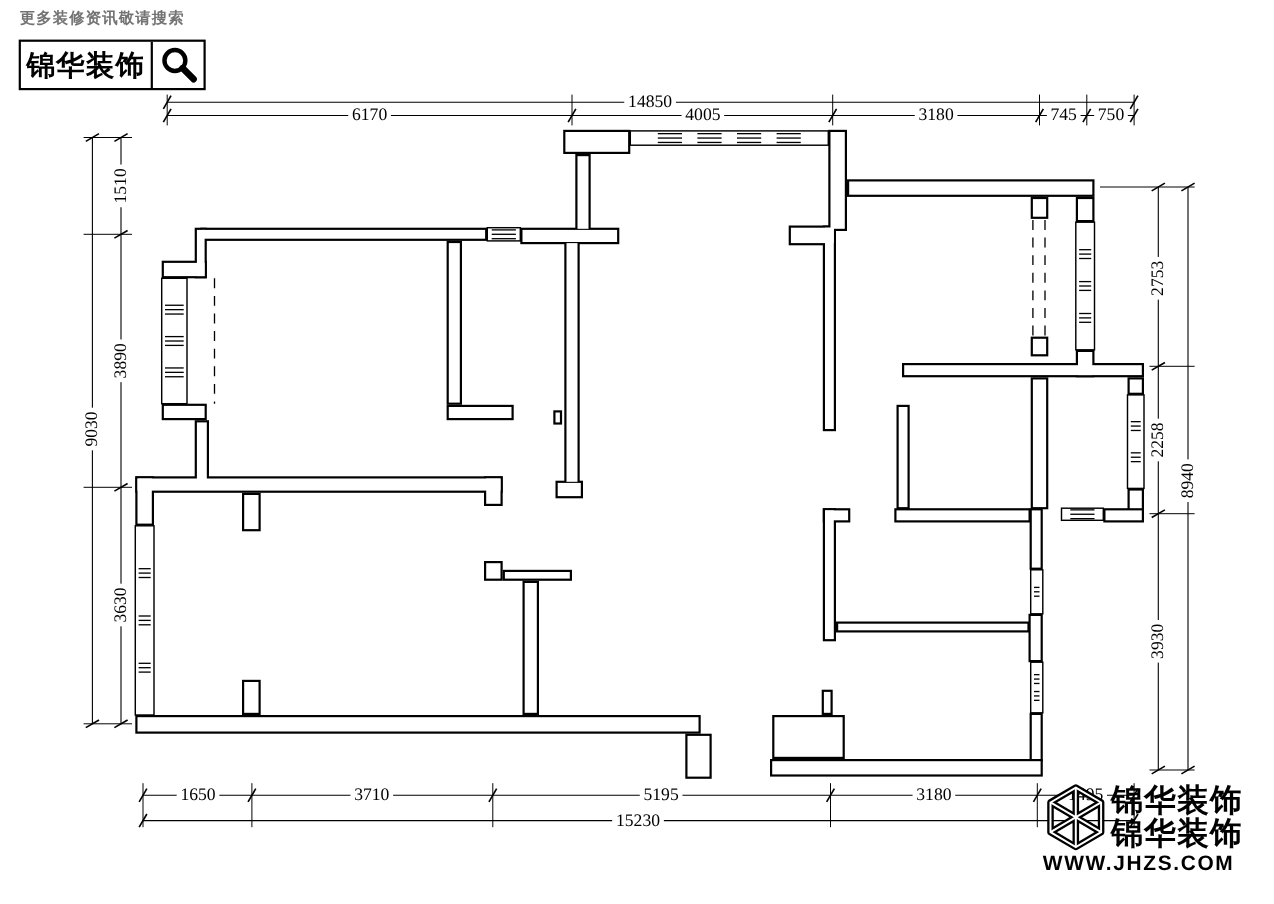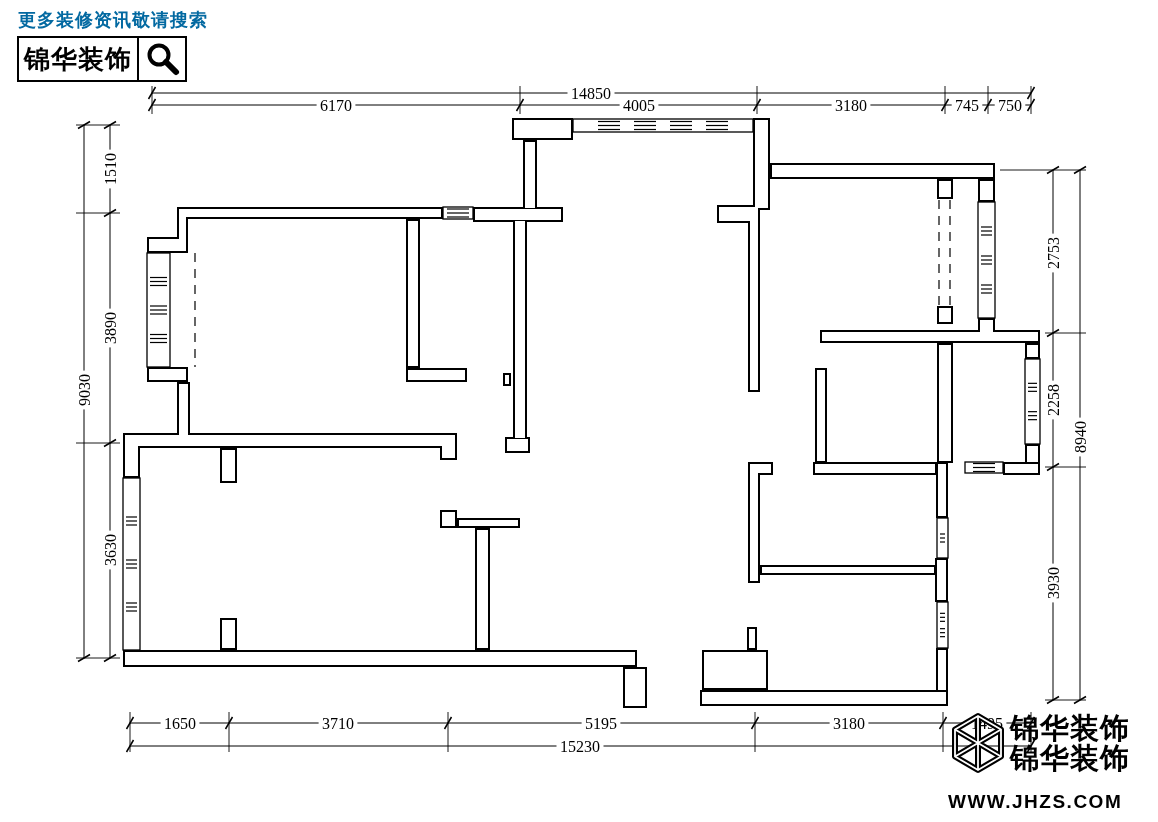--- a/index.html
+++ b/index.html
@@ -1,34 +1,34 @@
 <!DOCTYPE html>
 <html><head>
 <meta charset="utf-8">
 <style>
   html,body{margin:0;padding:0;background:#fff;}
   .page{position:relative;width:1158px;height:822px;background:#ffffff;overflow:hidden;
         font-family:"Liberation Sans",sans-serif;}
   .plan-svg{position:absolute;left:0;top:0;z-index:1;}
   
   .promo{position:absolute;left:18px;top:8px;z-index:2;font-weight:bold;
-         font-size:18px;letter-spacing:1px;color:#0369a1;white-space:nowrap;}
+         font-size:14px;letter-spacing:1px;color:#737373;white-space:nowrap;}
   .brandbox{position:absolute;left:17px;top:36px;z-index:2;width:166px;height:42px;
             border:2.5px solid #000;display:flex;align-items:stretch;background:#fff;}
   .brandbox .name{flex:1;display:flex;align-items:center;justify-content:center;
                   font-weight:bold;font-size:26px;letter-spacing:1px;color:#000;white-space:nowrap;}
   .brandbox .search{width:46px;border-left:2.5px solid #000;display:flex;
                     align-items:center;justify-content:center;}
   
   .watermark{position:absolute;left:948px;top:712px;z-index:2;width:200px;color:#000;}
   .wm-row{display:flex;align-items:center;}
   .wm-cube{width:60px;height:62px;flex:0 0 auto;}
   .wm-text{margin-left:2px;font-weight:bold;line-height:30px;font-size:29px;
            letter-spacing:1px;white-space:nowrap;}
-  .wm-url{margin-top:17px;font-weight:bold;font-size:19px;letter-spacing:1.5px;
+  .wm-url{margin-top:1px;font-weight:bold;font-size:19px;letter-spacing:1.5px;
           white-space:nowrap;}
 </style>
 </head>
 <body>
 
 <div class="page">
 
   <svg class="plan-svg" id="plan" width="1158" height="822" viewBox="0 0 1158 822">
       <g>
         <rect x="182" y="207" width="261" height="12" fill="#000000"></rect>

